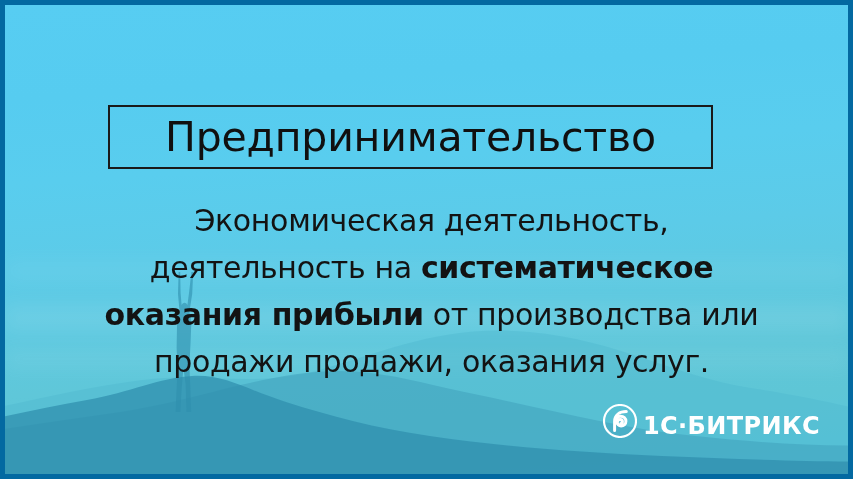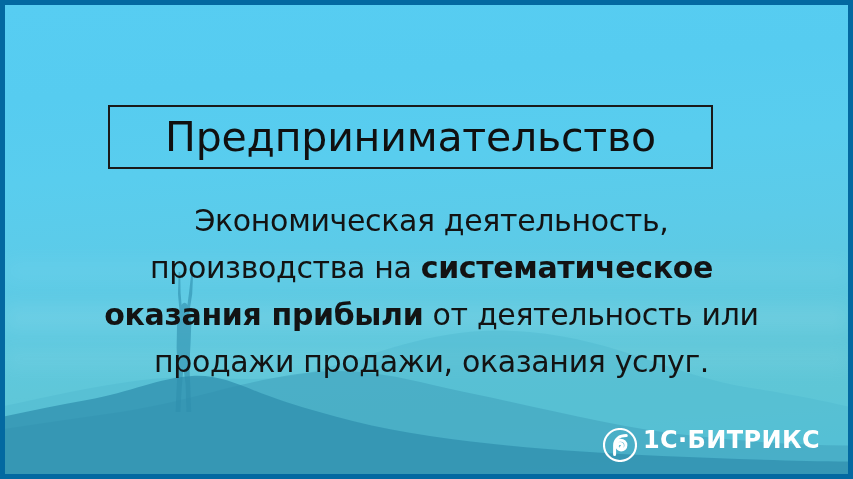--- a/index.html
+++ b/index.html
@@ -109,23 +109,23 @@
     line-height: 47px;
     letter-spacing: -0.35px;
   }
   .body-block b { font-weight: 700; margin-top: 26px; }
   .body-line { white-space: nowrap; text-align: center; }
 
   
   .logo {
     position: absolute;
     right: 28px;
-    bottom: 12px;
+    bottom: 36px;
     display: flex;
-    align-items: flex-start;
+    align-items: flex-end;
     gap: 6px;
   }
   .logo-mark { width: 34px; height: 34px; display: block; }
   .logo-mark svg { display: block; width: 100%; height: 100%; }
   .logo-word {
     font-family: "DejaVu Sans", sans-serif;
     font-size: 24px;
     font-weight: 700;
     color: #ffffff;
     letter-spacing: 0.4px;
@@ -180,22 +180,22 @@
       </svg>
     </div>
   </div>
 
   <div class="title-box">
     <div class="title-text">Предпринимательство</div>
   </div>
 
   <div class="body-block">
     <div class="body-line"><span>Экономическая деятельность,</span></div>
-    <div class="body-line"><span>производства на </span><b>систематическое</b></div>
-    <div class="body-line"><b>оказания прибыли</b><span> от деятельность или</span></div>
+    <div class="body-line"><span>деятельность на </span><b>систематическое</b></div>
+    <div class="body-line"><b>оказания прибыли</b><span> от производства или</span></div>
     <div class="body-line"><span>продажи продажи, оказания услуг.</span></div>
   </div>
 
   <div class="logo">
     <span class="logo-mark">
       <svg viewBox="0 0 34 34">
         <circle cx="17" cy="17" r="16" fill="none" stroke="#ffffff" stroke-width="2.1"></circle>
         <path d="M23.3,7.6 C16.6,7.6 11.6,11.1 11.6,17.4 L11.6,26.6
                  M11.6,18.2 C11.6,14.6 14.3,12.2 17.6,12.2
                  C20.6,12.2 22.9,14.3 22.9,17.2

